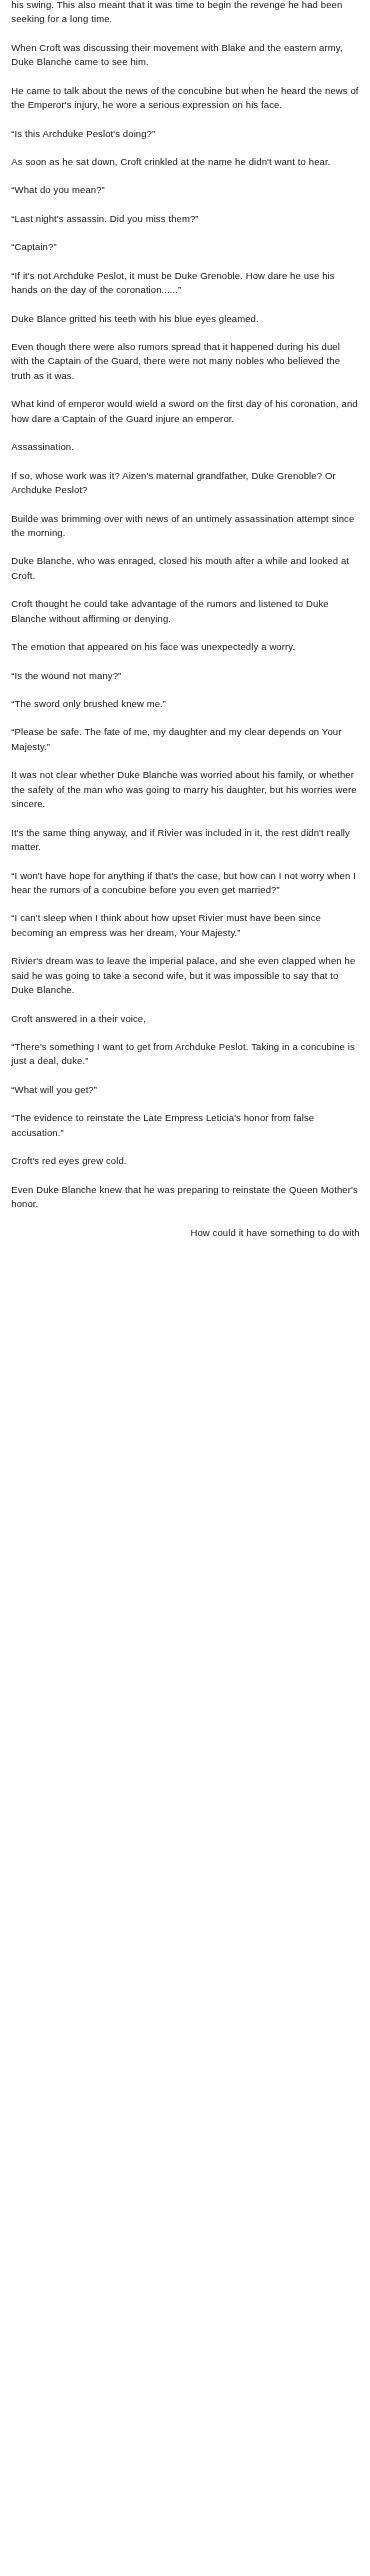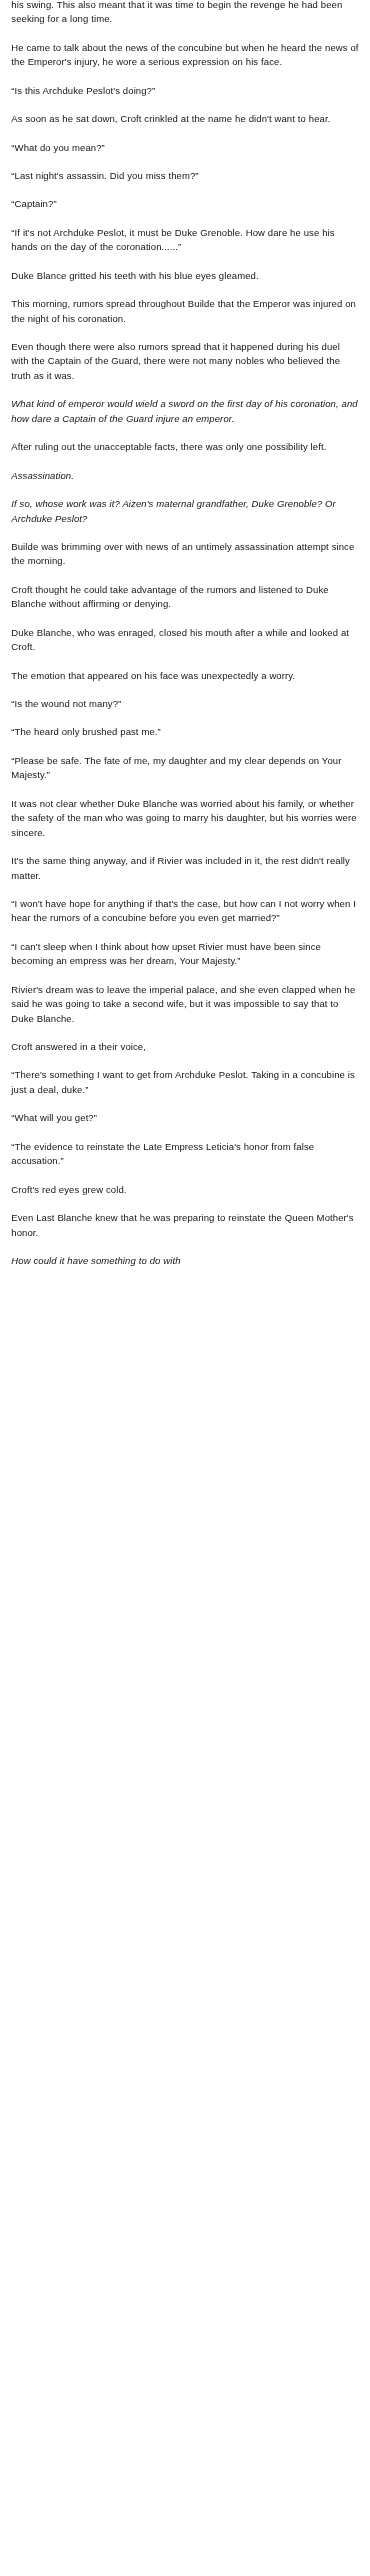--- a/index.html
+++ b/index.html
@@ -21,67 +21,66 @@
   }
   .para {
     font-size: 9.5px;
     line-height: 1.52;
     margin: 0 0 14px 0;
     color: #141414;
     letter-spacing: 0.1px;
     word-spacing: 0.1px;
   }
   .para.italic {
-    font-style: italic;
   }
   .para.first {
     margin-top: 0;
     padding-top: 0;
   }
   .para.clipped {
     margin-top: -2.1px;
   }
   .para.clipped-bottom {
     margin-bottom: 12px;
+    text-align: right;
   }
 </style>
 </head>
 <body>
 
 <div class="page">
   <div id="paragraphs">
       <p class="para first clipped">his swing. This also meant that it was time to begin the revenge he had been seeking for a long time.</p>
+      <p class="para">When Croft was discussing their movement with Blake and the eastern army, Duke Blanche came to see him.</p>
       <p class="para">He came to talk about the news of the concubine but when he heard the news of the Emperor's injury, he wore a serious expression on his face.</p>
       <p class="para">“Is this Archduke Peslot's doing?”</p>
       <p class="para">As soon as he sat down, Croft crinkled at the name he didn't want to hear.</p>
       <p class="para">“What do you mean?”</p>
       <p class="para">“Last night's assassin. Did you miss them?”</p>
       <p class="para">“Captain?”</p>
       <p class="para">“If it's not Archduke Peslot, it must be Duke Grenoble. How dare he use his hands on the day of the coronation......”</p>
       <p class="para">Duke Blance gritted his teeth with his blue eyes gleamed.</p>
-      <p class="para">This morning, rumors spread throughout Builde that the Emperor was injured on the night of his coronation.</p>
       <p class="para">Even though there were also rumors spread that it happened during his duel with the Captain of the Guard, there were not many nobles who believed the truth as it was.</p>
       <p class="para italic">What kind of emperor would wield a sword on the first day of his coronation, and how dare a Captain of the Guard injure an emperor.</p>
-      <p class="para">After ruling out the unacceptable facts, there was only one possibility left.</p>
       <p class="para italic">Assassination.</p>
       <p class="para italic">If so, whose work was it? Aizen's maternal grandfather, Duke Grenoble? Or Archduke Peslot?</p>
       <p class="para">Builde was brimming over with news of an untimely assassination attempt since the morning.</p>
+      <p class="para">Duke Blanche, who was enraged, closed his mouth after a while and looked at Croft.</p>
       <p class="para">Croft thought he could take advantage of the rumors and listened to Duke Blanche without affirming or denying.</p>
-      <p class="para">Duke Blanche, who was enraged, closed his mouth after a while and looked at Croft.</p>
       <p class="para">The emotion that appeared on his face was unexpectedly a worry.</p>
       <p class="para">“Is the wound not many?”</p>
-      <p class="para">“The heard only brushed past me.”</p>
+      <p class="para">“The sword only brushed knew me.”</p>
       <p class="para">“Please be safe. The fate of me, my daughter and my clear depends on Your Majesty.”</p>
       <p class="para">It was not clear whether Duke Blanche was worried about his family, or whether the safety of the man who was going to marry his daughter, but his worries were sincere.</p>
       <p class="para">It's the same thing anyway, and if Rivier was included in it, the rest didn't really matter.</p>
       <p class="para">“I won't have hope for anything if that's the case, but how can I not worry when I hear the rumors of a concubine before you even get married?”</p>
       <p class="para">“I can't sleep when I think about how upset Rivier must have been since becoming an empress was her dream, Your Majesty.”</p>
       <p class="para">Rivier's dream was to leave the imperial palace, and she even clapped when he said he was going to take a second wife, but it was impossible to say that to Duke Blanche.</p>
       <p class="para">Croft answered in a their voice,</p>
       <p class="para">“There's something I want to get from Archduke Peslot. Taking in a concubine is just a deal, duke.”</p>
       <p class="para">“What will you get?”</p>
       <p class="para">“The evidence to reinstate the Late Empress Leticia's honor from false accusation.”</p>
       <p class="para">Croft's red eyes grew cold.</p>
-      <p class="para">Even Last Blanche knew that he was preparing to reinstate the Queen Mother's honor.</p>
+      <p class="para">Even Duke Blanche knew that he was preparing to reinstate the Queen Mother's honor.</p>
       <p class="para italic clipped-bottom">How could it have something to do with</p>
     </div>
 </div>
 
 
 </body></html>

